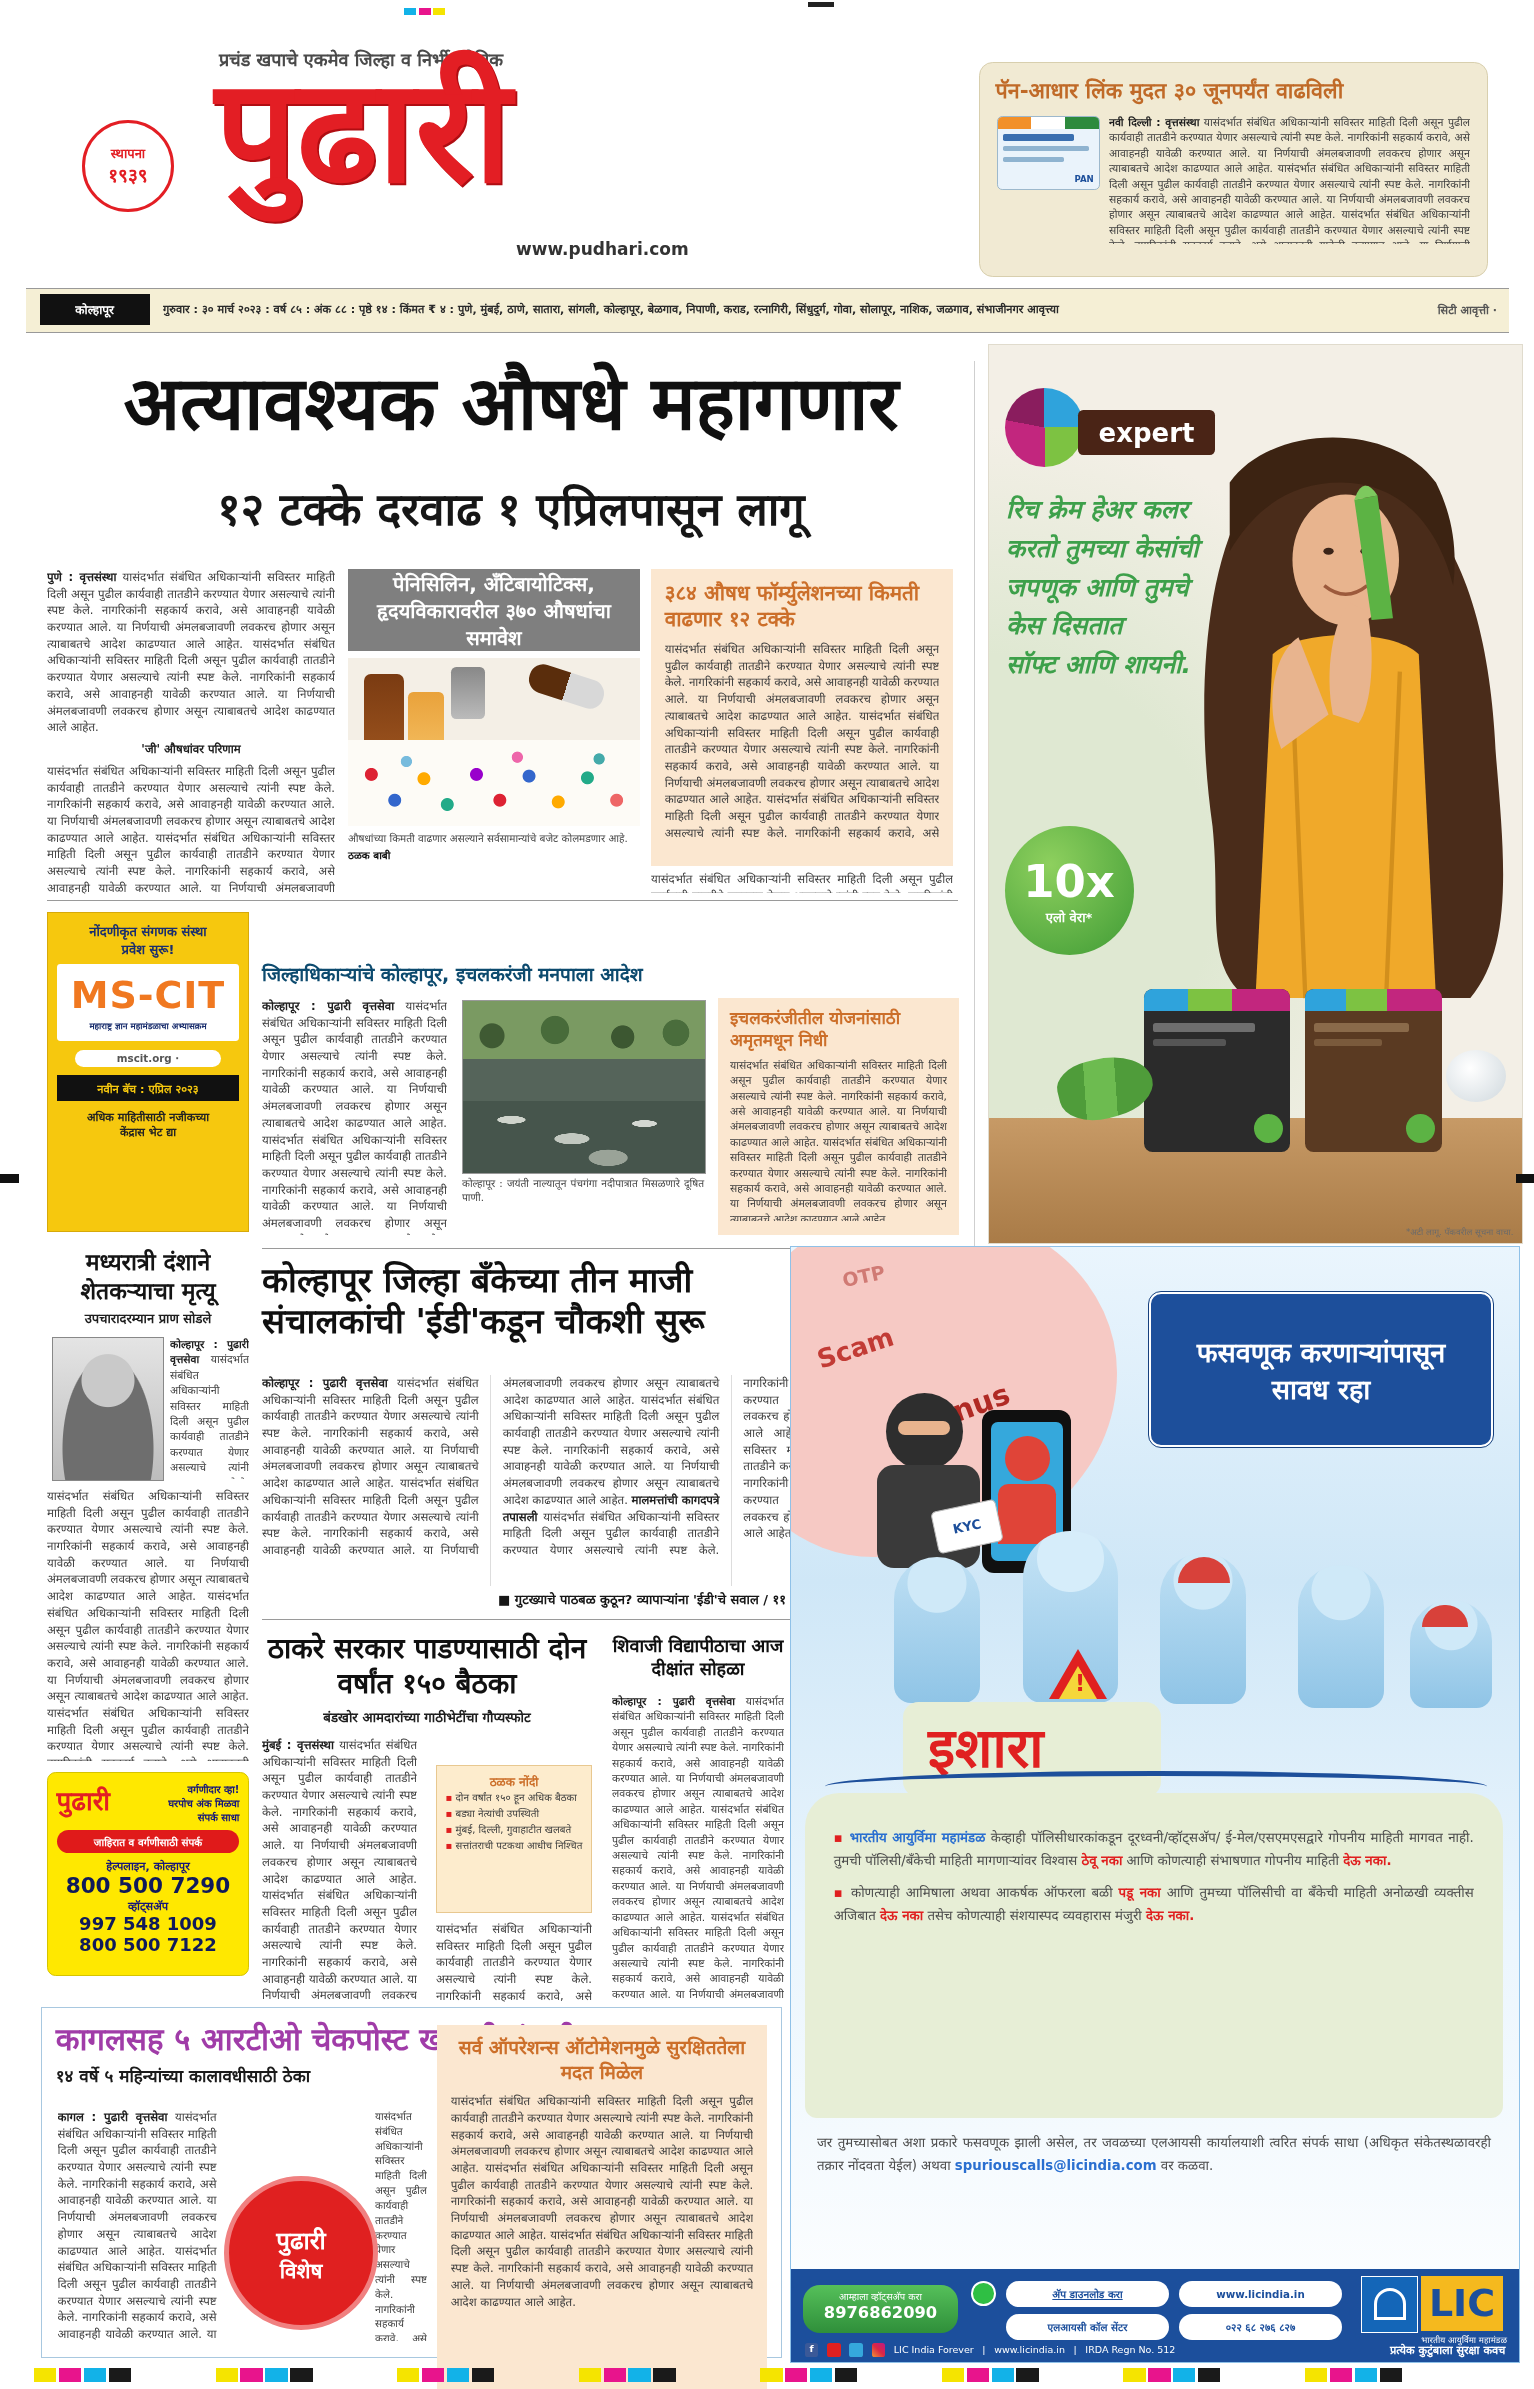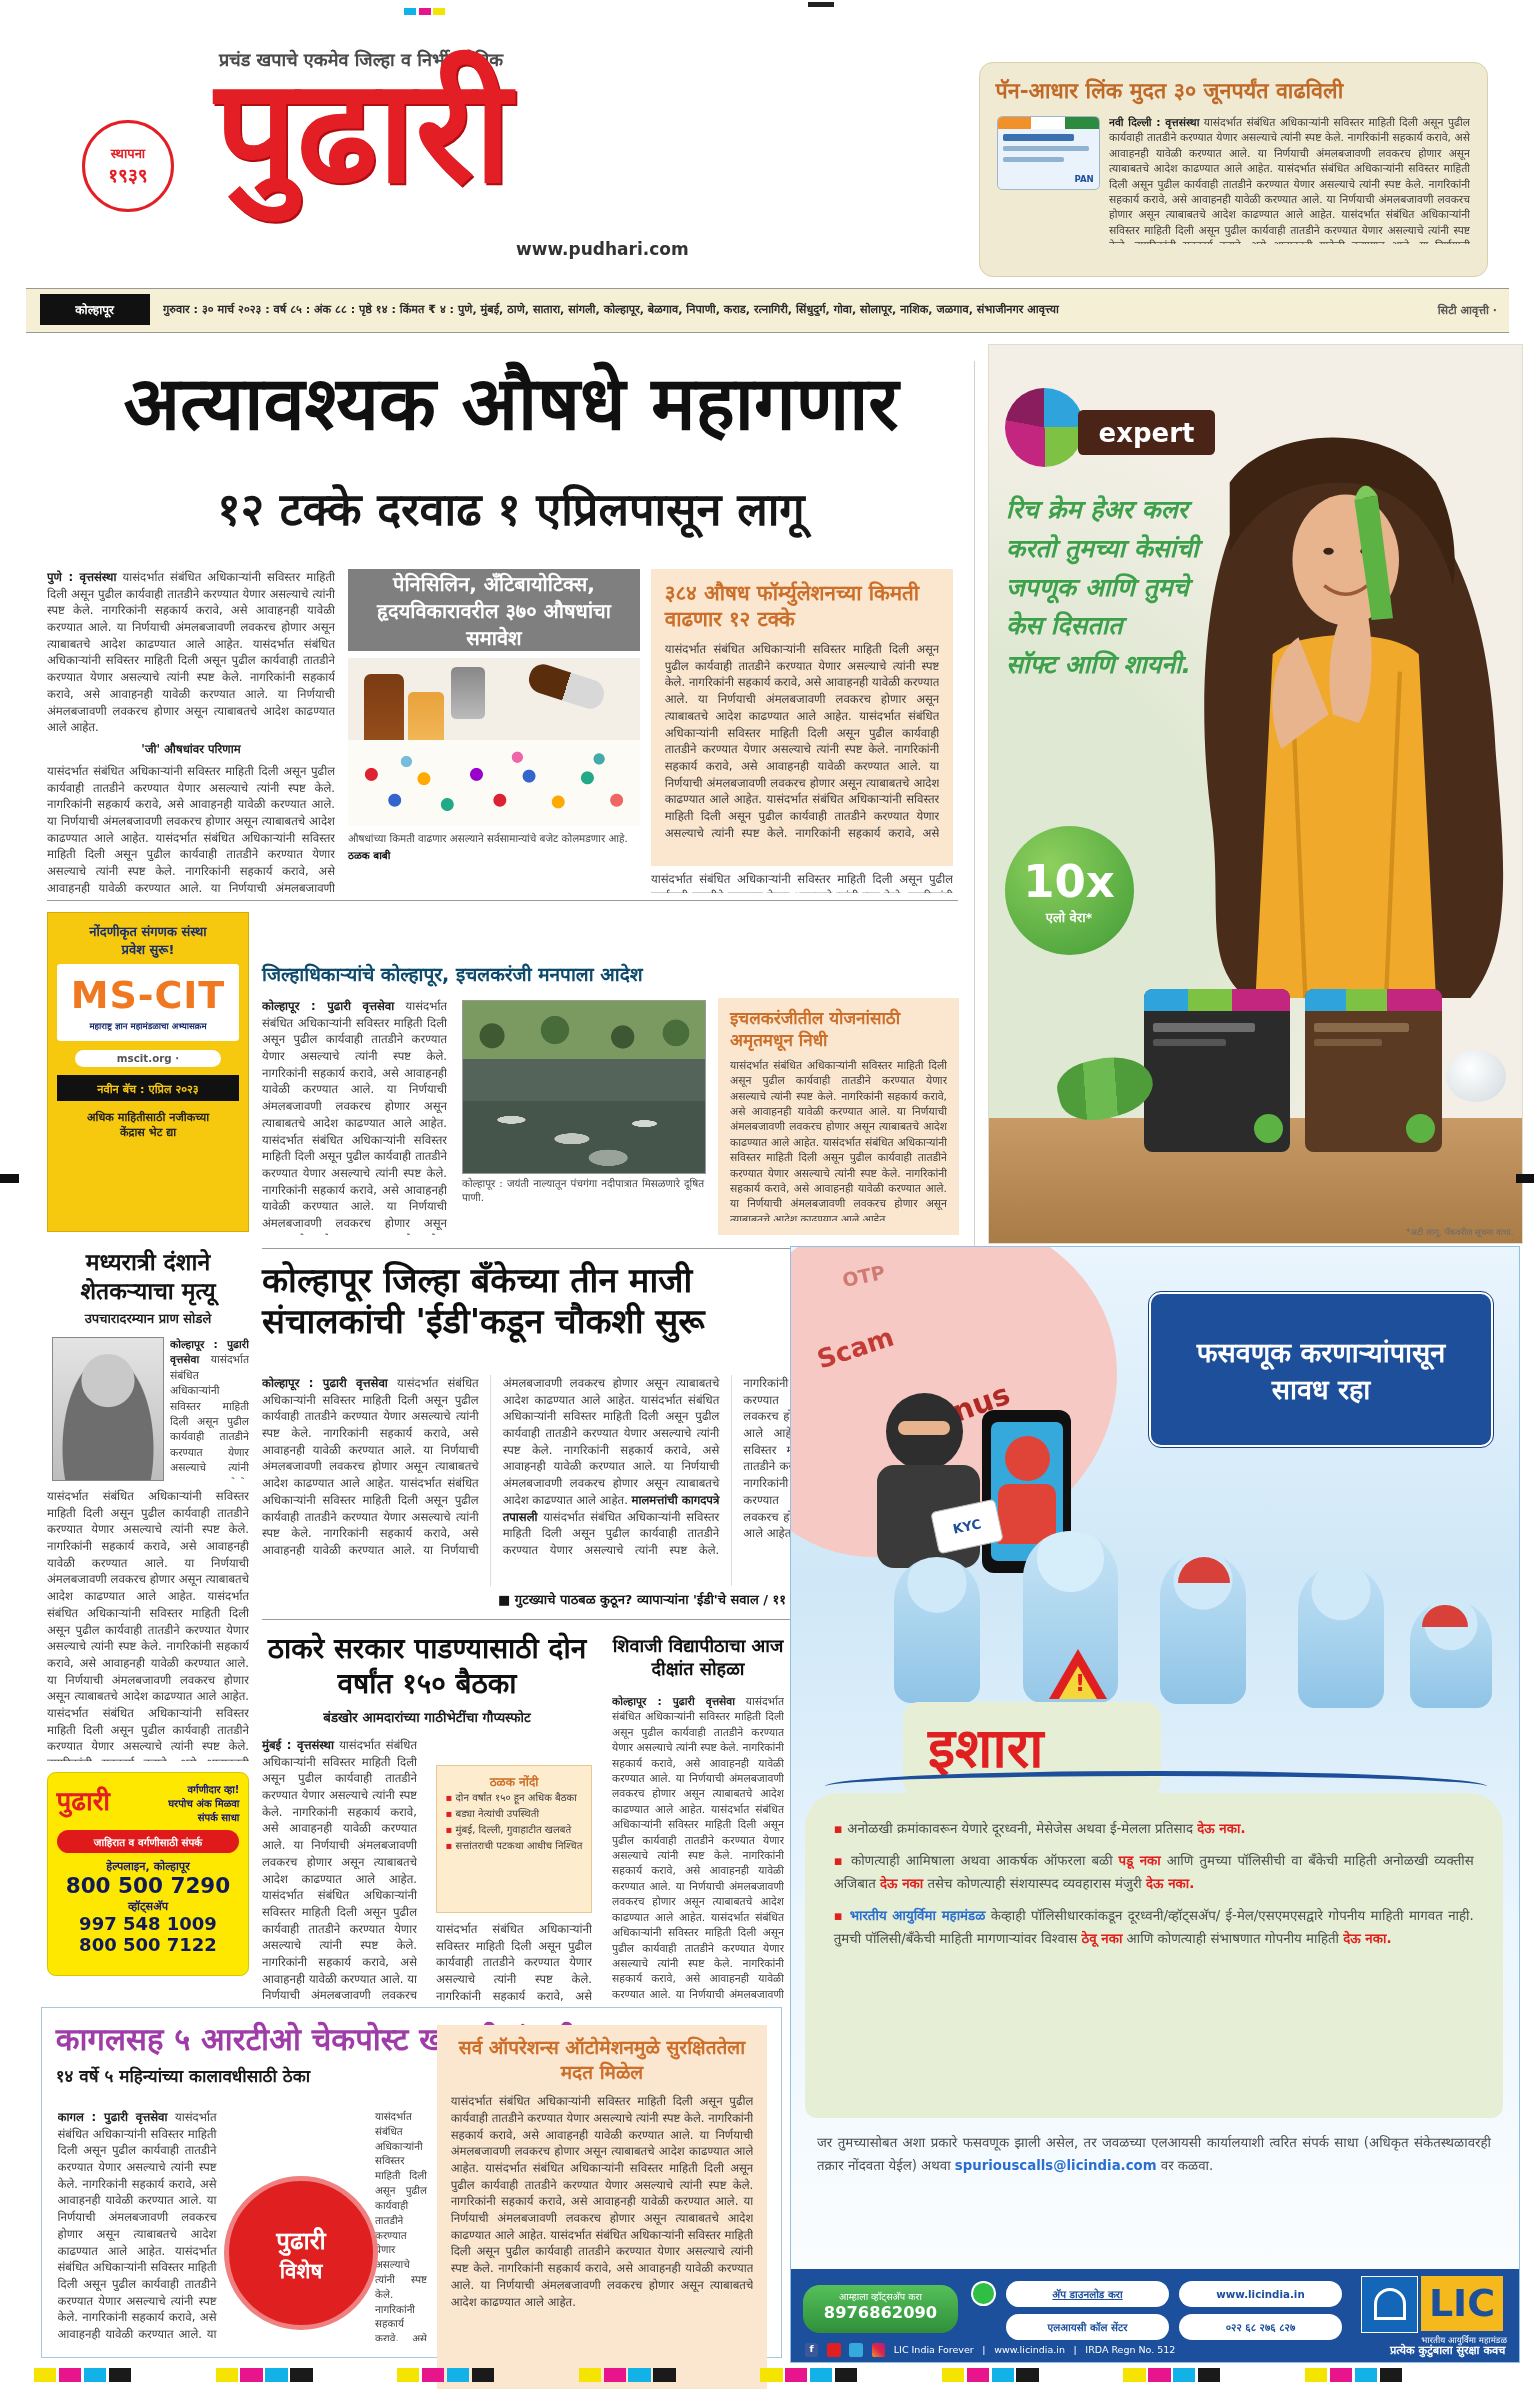--- a/index.html
+++ b/index.html
@@ -329,23 +329,22 @@
          border-bottom:50px solid #e02020;"></div>
     <div style="position:absolute;left:268px;top:419px;width:0;height:0;border-left:19px solid transparent;border-right:19px solid transparent;
          border-bottom:33px solid #f5d73a;"></div>
     <div style="position:absolute;left:284px;top:423px;color:#e02020;font-weight:800;font-size:22.3px;">!</div>
     <div style="position:absolute;left:112px;top:455px;width:258px;height:95px;background:#e7eed6;border-radius:15.5px;"></div>
     <div style="position:absolute;left:137px;top:461px;font-size:55px;font-weight:800;color:#e02020;filter:blur(0.3px);">इशारा</div>
     <div style="position:absolute;left:34px;top:524px;width:662px;height:26px;border-top:5.2px solid #1d4f9b;border-radius:50%;"></div>
 
     <div style="position:absolute;left:13.7px;top:546px;width:698px;height:325px;background:#e7eed6;border-radius:34px 34px 12px 12px;
          padding:24px 29px;box-sizing:border-box;font-size:13.3px;line-height:1.75;color:#4c4c4c;text-align:justify;filter:blur(0.3px);">
-      <div><span class="red">▪ </span><span>अनोळखी क्रमांकावरून येणारे दूरध्वनी, मेसेजेस अथवा ई-मेलला प्रतिसाद </span><span class="red">देऊ नका.</span></div>
+      <div style="margin-top:8.6px;"><span class="red">▪ </span><span class="blue">भारतीय आयुर्विमा महामंडळ</span><span> केव्हाही पॉलिसीधारकांकडून दूरध्वनी/व्हॉट्सअ‍ॅप/ ई-मेल/एसएमएसद्वारे गोपनीय माहिती मागवत नाही. तुमची पॉलिसी/बँकेची माहिती मागणाऱ्यांवर विश्वास </span><span class="red">ठेवू नका</span><span> आणि कोणत्याही संभाषणात गोपनीय माहिती </span><span class="red">देऊ नका.</span></div>
       <div style="margin-top:8.6px;"><span class="red">▪ </span><span>कोणत्याही आमिषाला अथवा आकर्षक ऑफरला बळी </span><span class="red">पडू नका</span><span> आणि तुमच्या पॉलिसीची वा बँकेची माहिती अनोळखी व्यक्तीस अजिबात </span><span class="red">देऊ नका</span><span> तसेच कोणत्याही संशयास्पद व्यवहारास मंजुरी </span><span class="red">देऊ नका.</span></div>
-      <div style="margin-top:8.6px;"><span class="red">▪ </span><span class="blue">भारतीय आयुर्विमा महामंडळ</span><span> केव्हाही पॉलिसीधारकांकडून दूरध्वनी/व्हॉट्सअ‍ॅप/ ई-मेल/एसएमएसद्वारे गोपनीय माहिती मागवत नाही. तुमची पॉलिसी/बँकेची माहिती मागणाऱ्यांवर विश्वास </span><span class="red">ठेवू नका</span><span> आणि कोणत्याही संभाषणात गोपनीय माहिती </span><span class="red">देऊ नका.</span></div>
     </div>
 
     <div style="position:absolute;left:26px;top:885px;width:674px;font-size:13.3px;line-height:1.7;color:#4c4c4c;text-align:justify;filter:blur(0.3px);">
       <span>जर तुमच्यासोबत अशा प्रकारे फसवणूक झाली असेल, तर जवळच्या एलआयसी कार्यालयाशी त्वरित संपर्क साधा (अधिकृत संकेतस्थळावरही तक्रार नोंदवता येईल) अथवा </span><span class="blue">spuriouscalls@licindia.com</span><span> वर कळवा.</span>
     </div>
 
     <div style="position:absolute;left:0;bottom:0;width:100%;height:93px;background:#1c4f9c;">
       <div class="pill" style="position:absolute;left:12px;top:15.5px;width:155px;height:48px;background:linear-gradient(#55c05a,#2f8f3a);
            color:#fff;text-align:center;padding-top:5.2px;box-sizing:border-box;">
         <div style="font-size:9.5px;">आम्हाला व्हॉट्सअ‍ॅप करा</div>

